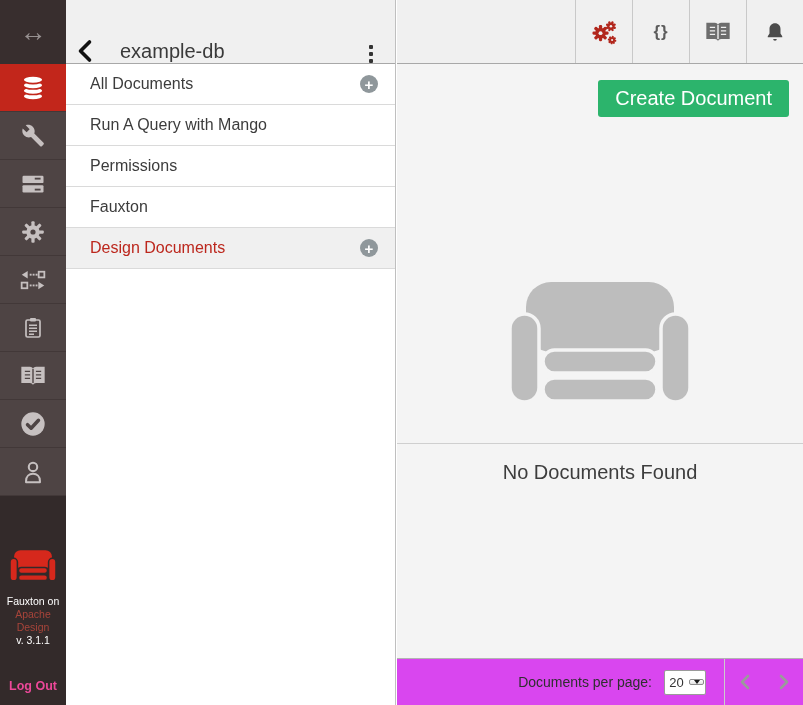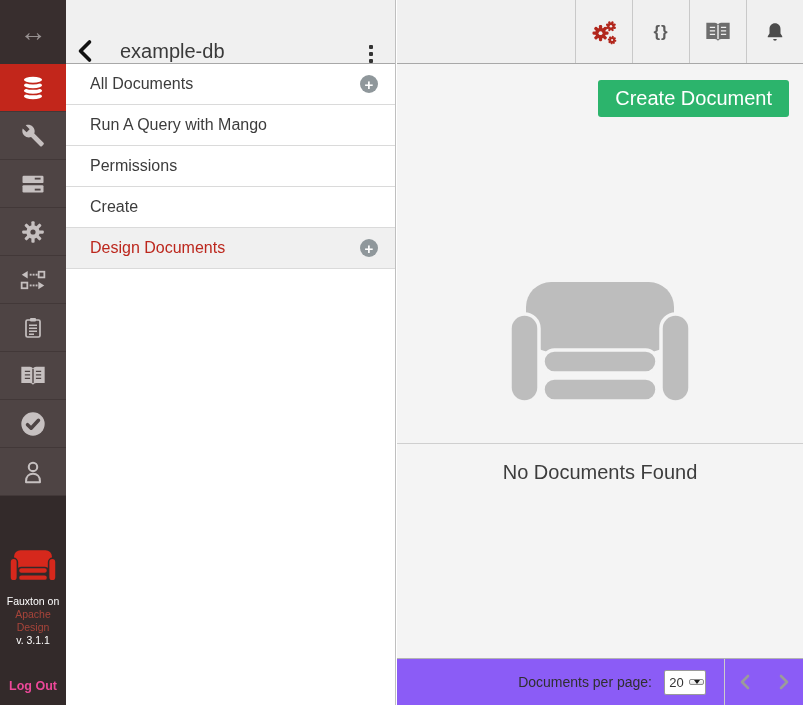--- a/index.html
+++ b/index.html
@@ -56,21 +56,21 @@
 
   .content { position:relative; height:594px; background:#f4f4f4; }
   .create-btn { position:absolute; top:16px; right:14px; height:37px; padding:0 17px;
                 background:#2cb46c; color:#fff; border:none; border-radius:3px;
                 font-size:20px; font-family:"Liberation Sans",sans-serif; cursor:pointer; }
   .couch-wrap { position:absolute; top:218px; left:50%; transform:translateX(-50%); }
   .h-divider { position:absolute; top:379px; left:0; right:0; border-top:1px solid #cfcfcf; }
   .empty-text { position:absolute; top:397px; width:100%; text-align:center;
                 font-size:20px; color:#3d3d3d; }
 
-  .footer { position:absolute; left:0; bottom:0; width:100%; height:47px; background:#8b5cf6;
+  .footer { position:absolute; left:0; bottom:0; width:100%; height:47px; background:#d946ef;
             border-top:1px solid #b3b3b3; display:flex; align-items:stretch; }
   .footer-label-wrap { flex:1; display:flex; align-items:center; justify-content:flex-end;
                        font-size:14px; color:#2f2f2f; }
   .select-box { display:flex; align-items:center; width:42px; height:25px; background:#fff;
                 border:1px solid #9a9a9a; border-radius:2px; margin:0 18px 0 12px;
                 align-self:center; cursor:pointer; }
   .select-value { flex:1; display:flex; align-items:center; justify-content:center;
                   font-size:13px; color:#333; }
   .select-arrow { width:15px; margin:1px; border:1px solid #8c8c8c; border-radius:2px;
                   background:linear-gradient(#fdfdfd,#e3e3e3); display:flex;
@@ -221,21 +221,21 @@
           <span>+</span>
         </span>
       </li>
       <li class="nav-item">
         <span>Run A Query with Mango</span>
       </li>
       <li class="nav-item">
         <span>Permissions</span>
       </li>
       <li class="nav-item">
-        <span>Create</span>
+        <span>Fauxton</span>
       </li>
       <li class="nav-item active">
         <span>Design Documents</span>
         <span class="plus-btn">
           <span>+</span>
         </span>
       </li>
     </ul>
   </section>
 

